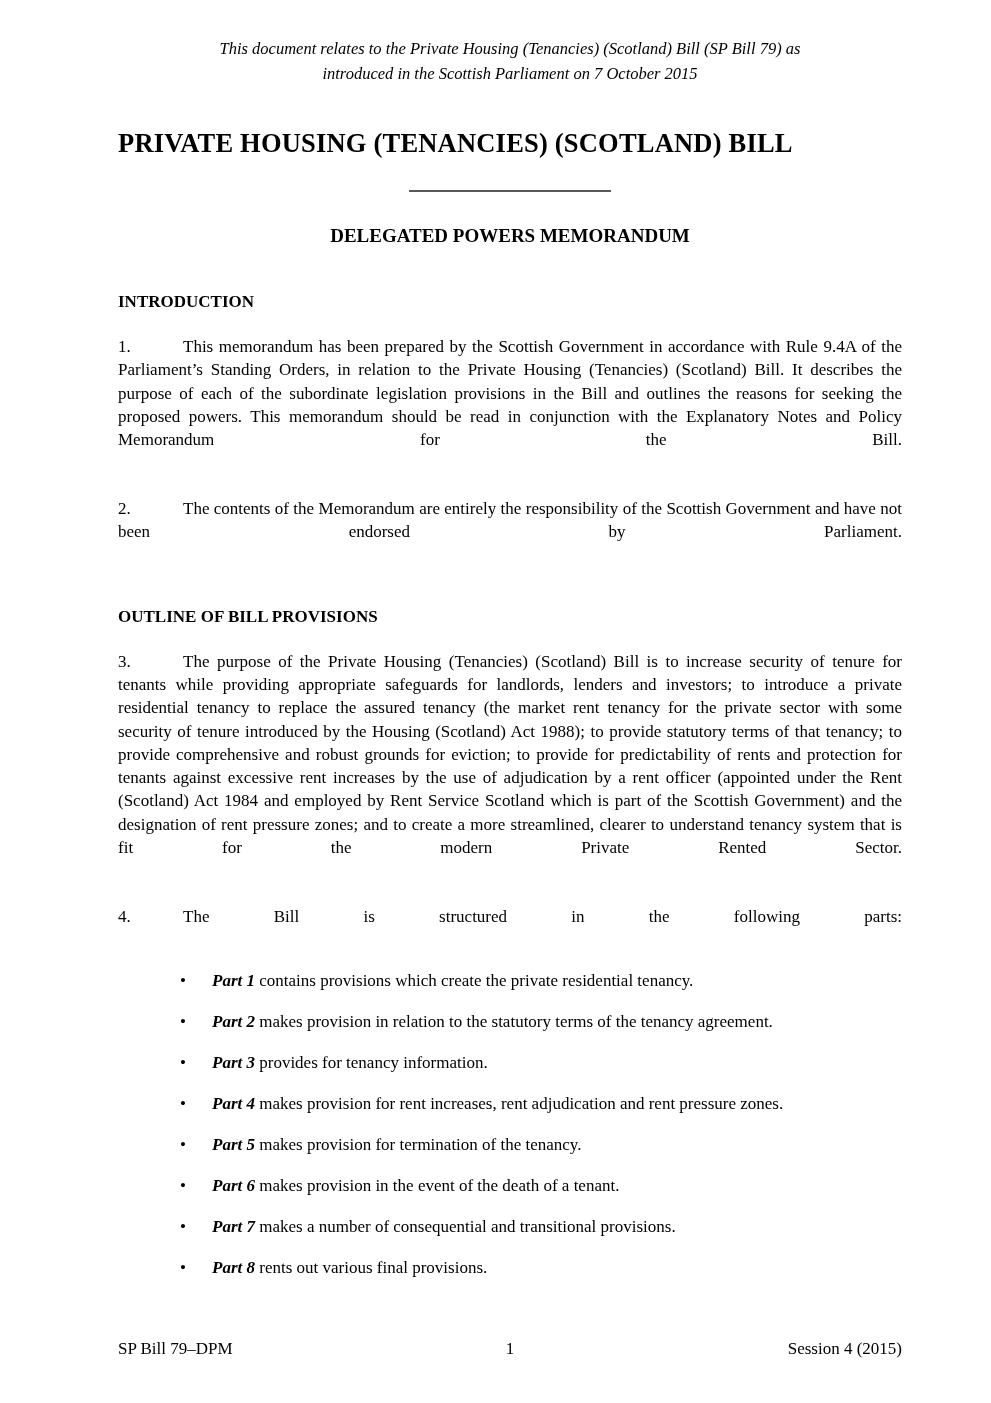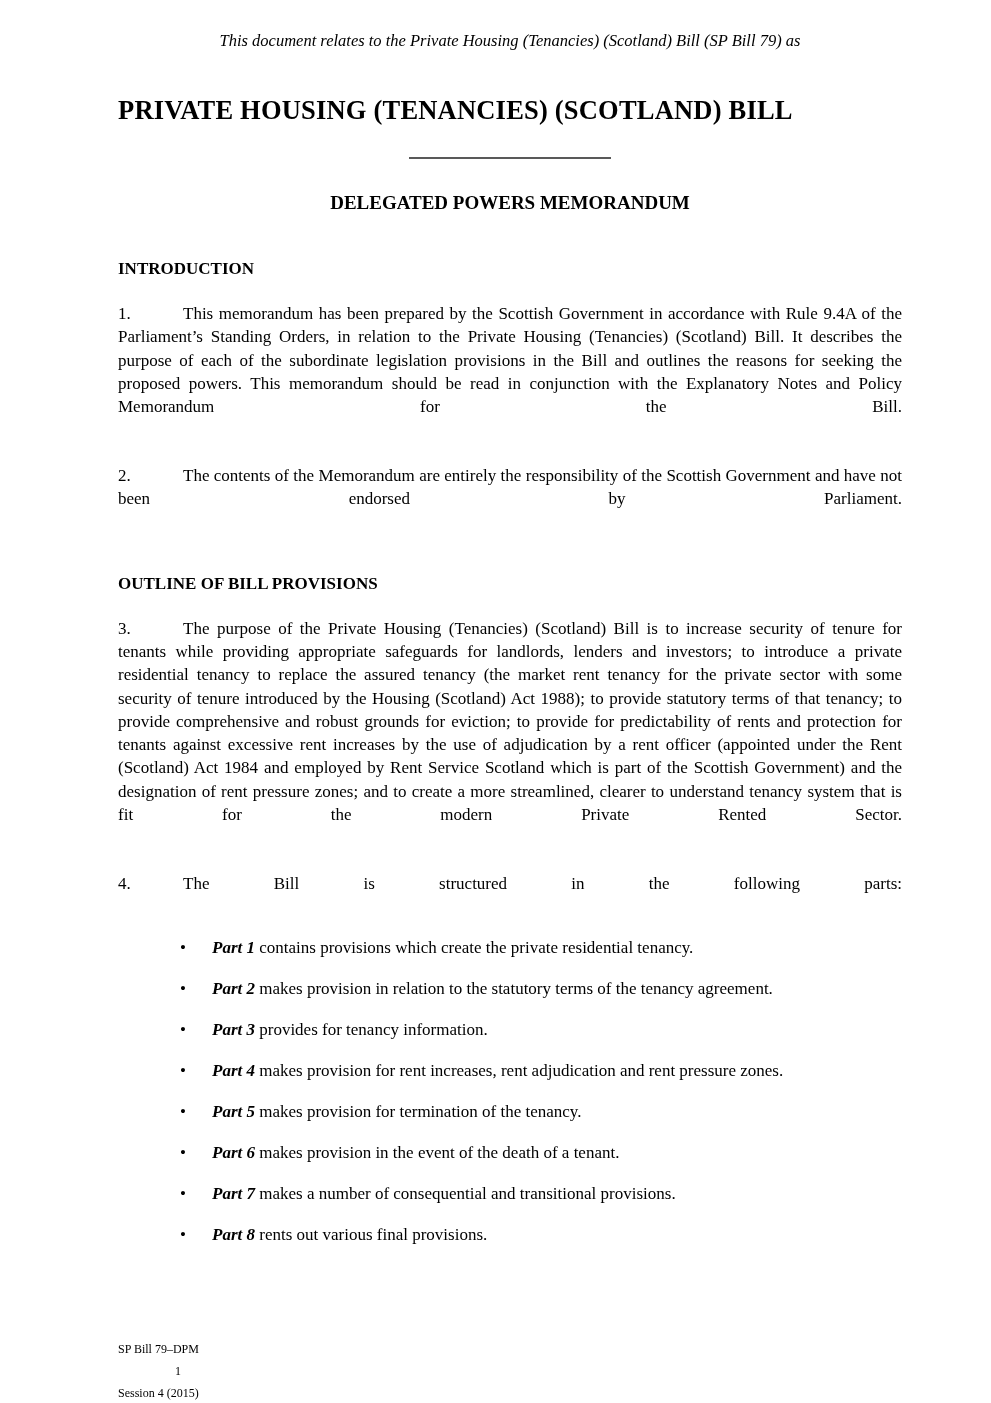--- a/index.html
+++ b/index.html
@@ -23,21 +23,21 @@
   }
   .content {
     position: absolute;
     left: 118px;
     top: 0;
     width: 784px;
   }
 
   
   .doc-header {
-    padding-top: 28px;
+    padding-top: 36px;
     text-align: center;
     font-style: italic;
     font-size: 16.5px;
     line-height: 25px;
     width: 730px;
     margin: 0 auto;
   }
   .doc-header .hline { display: block; }
 
   
@@ -131,39 +131,39 @@
     font-weight: bold;
     font-style: italic;
   }
 
   
   .doc-footer {
     position: absolute;
     left: 118px;
     top: 1338px;
     width: 784px;
-    font-size: 12px;
+    font-size: 17px;
     line-height: 22px;
     display: flex;
     align-items: baseline;
-    flex-direction: column;
   }
   .doc-footer .f-left  { flex: 1 1 0; text-align: left; }
   .doc-footer .f-mid   { flex: 0 0 auto; text-align: center; width: 120px; }
   .doc-footer .f-right { flex: 1 1 0; text-align: right; }
 </style>
 </head>
 <body>
 
 <div class="page">
 
   <div class="content">
 
     <div class="doc-header">
       <span class="hline">This document relates to the Private Housing (Tenancies) (Scotland) Bill (SP Bill 79) as</span>
+      <span class="hline">introduced in the Scottish Parliament on 7 October 2015</span>
     </div>
 
     <div class="doc-title">PRIVATE HOUSING (TENANCIES) (SCOTLAND) BILL</div>
 
     <div class="divider-wrap">
       <span class="divider"></span>
     </div>
 
     <div class="doc-subtitle">DELEGATED POWERS MEMORANDUM</div>
 

